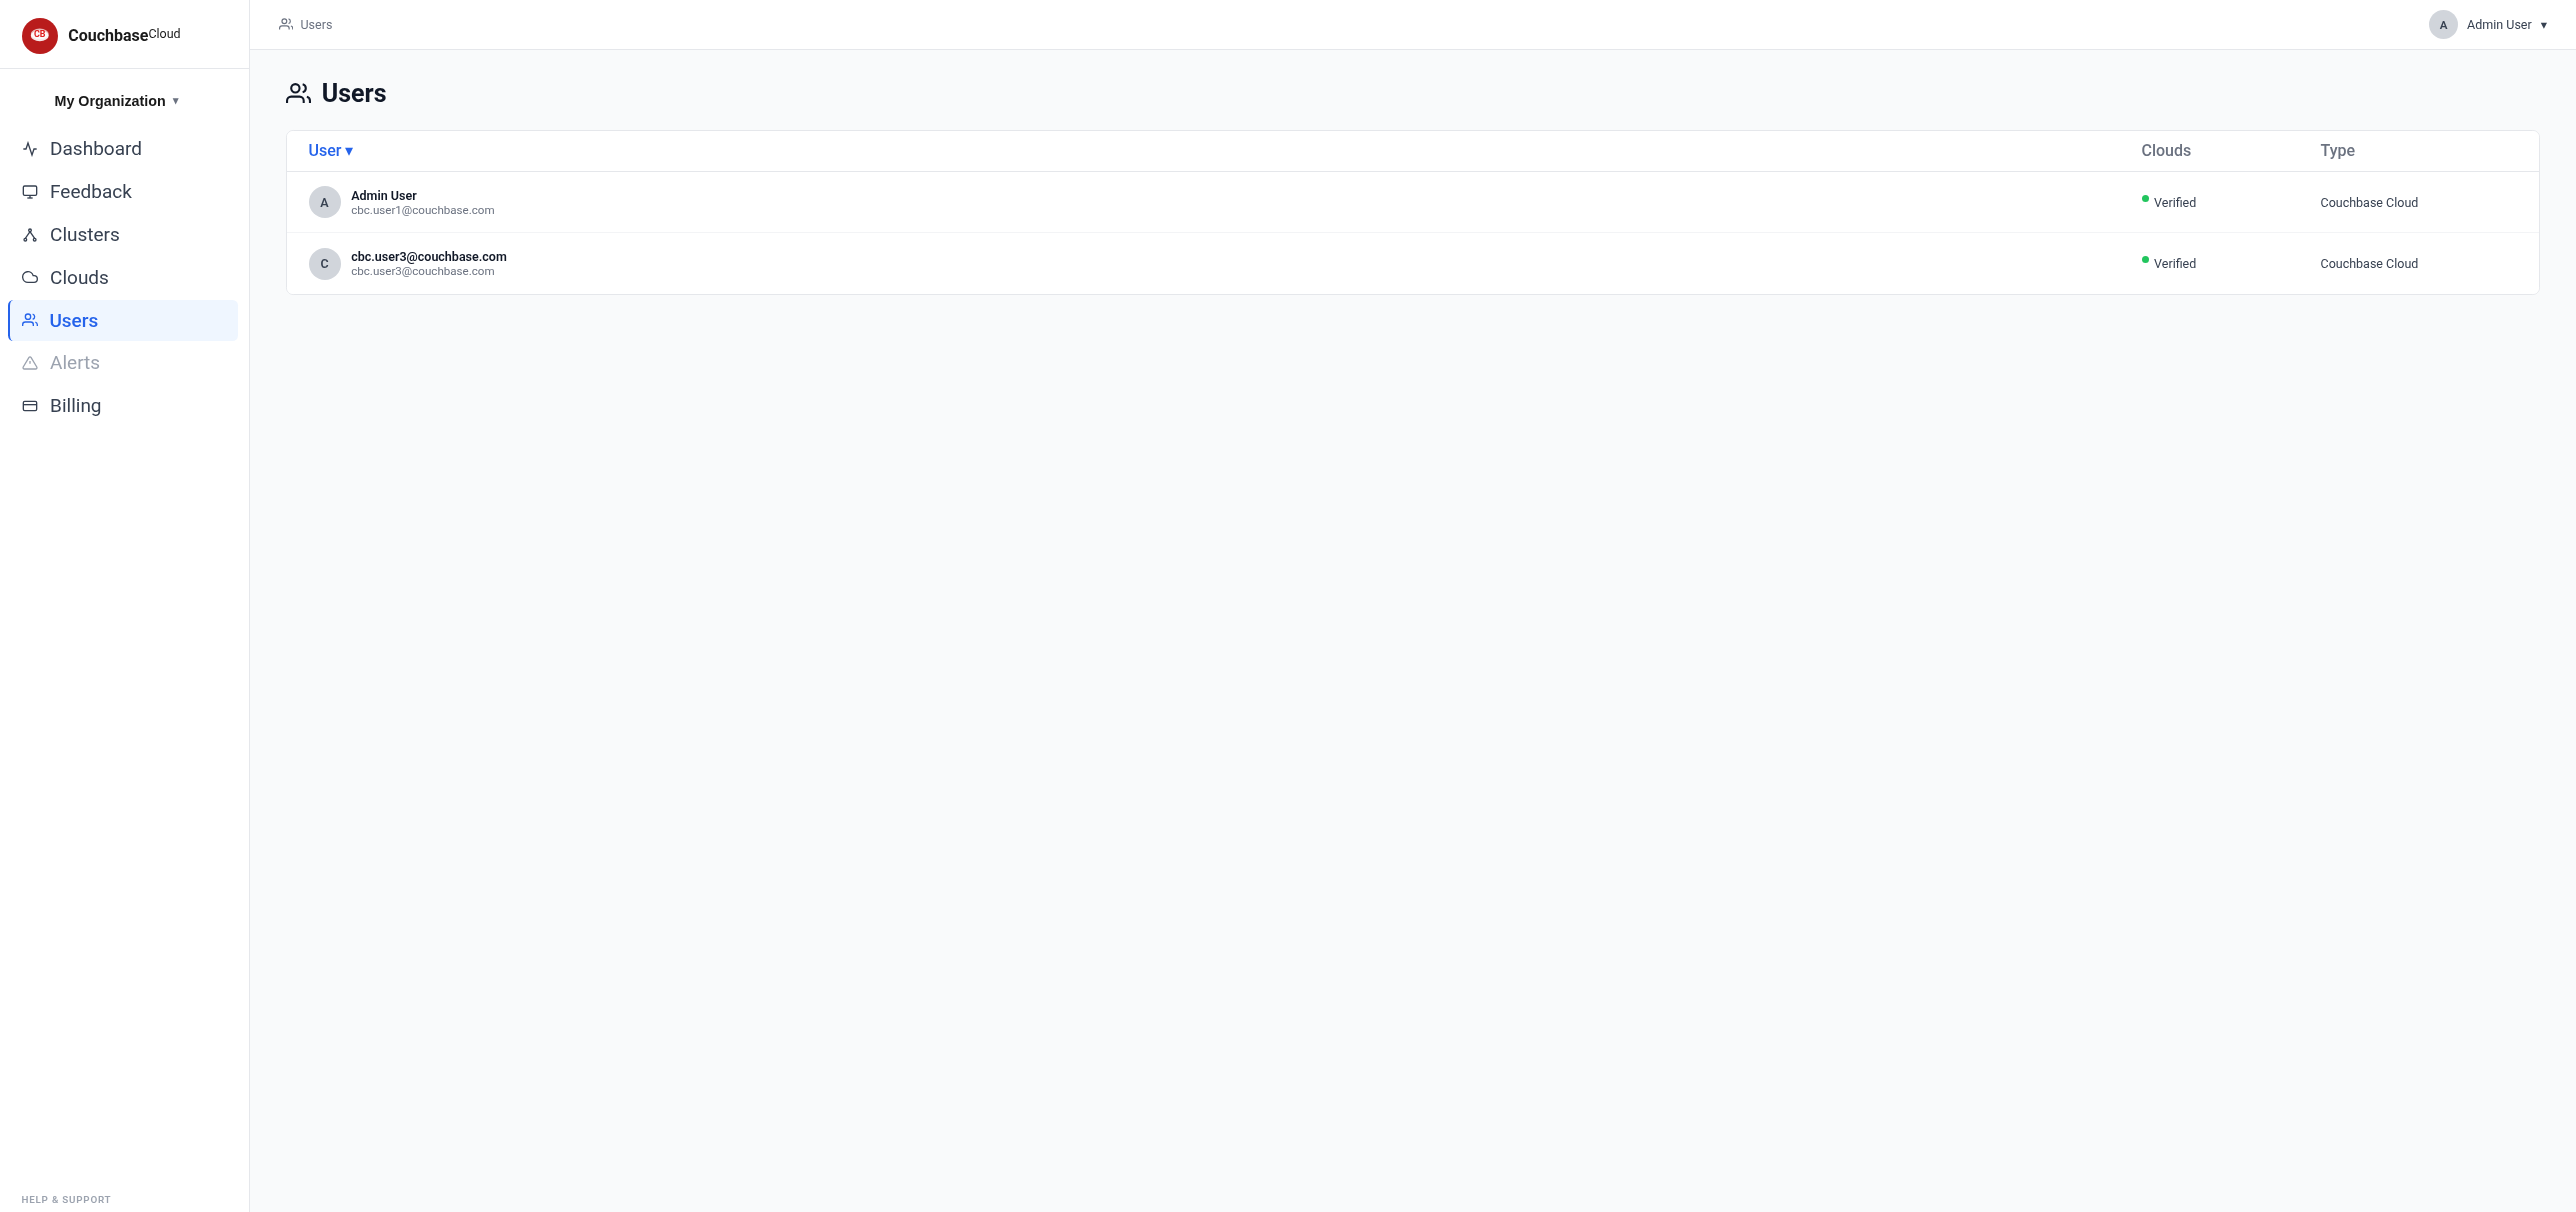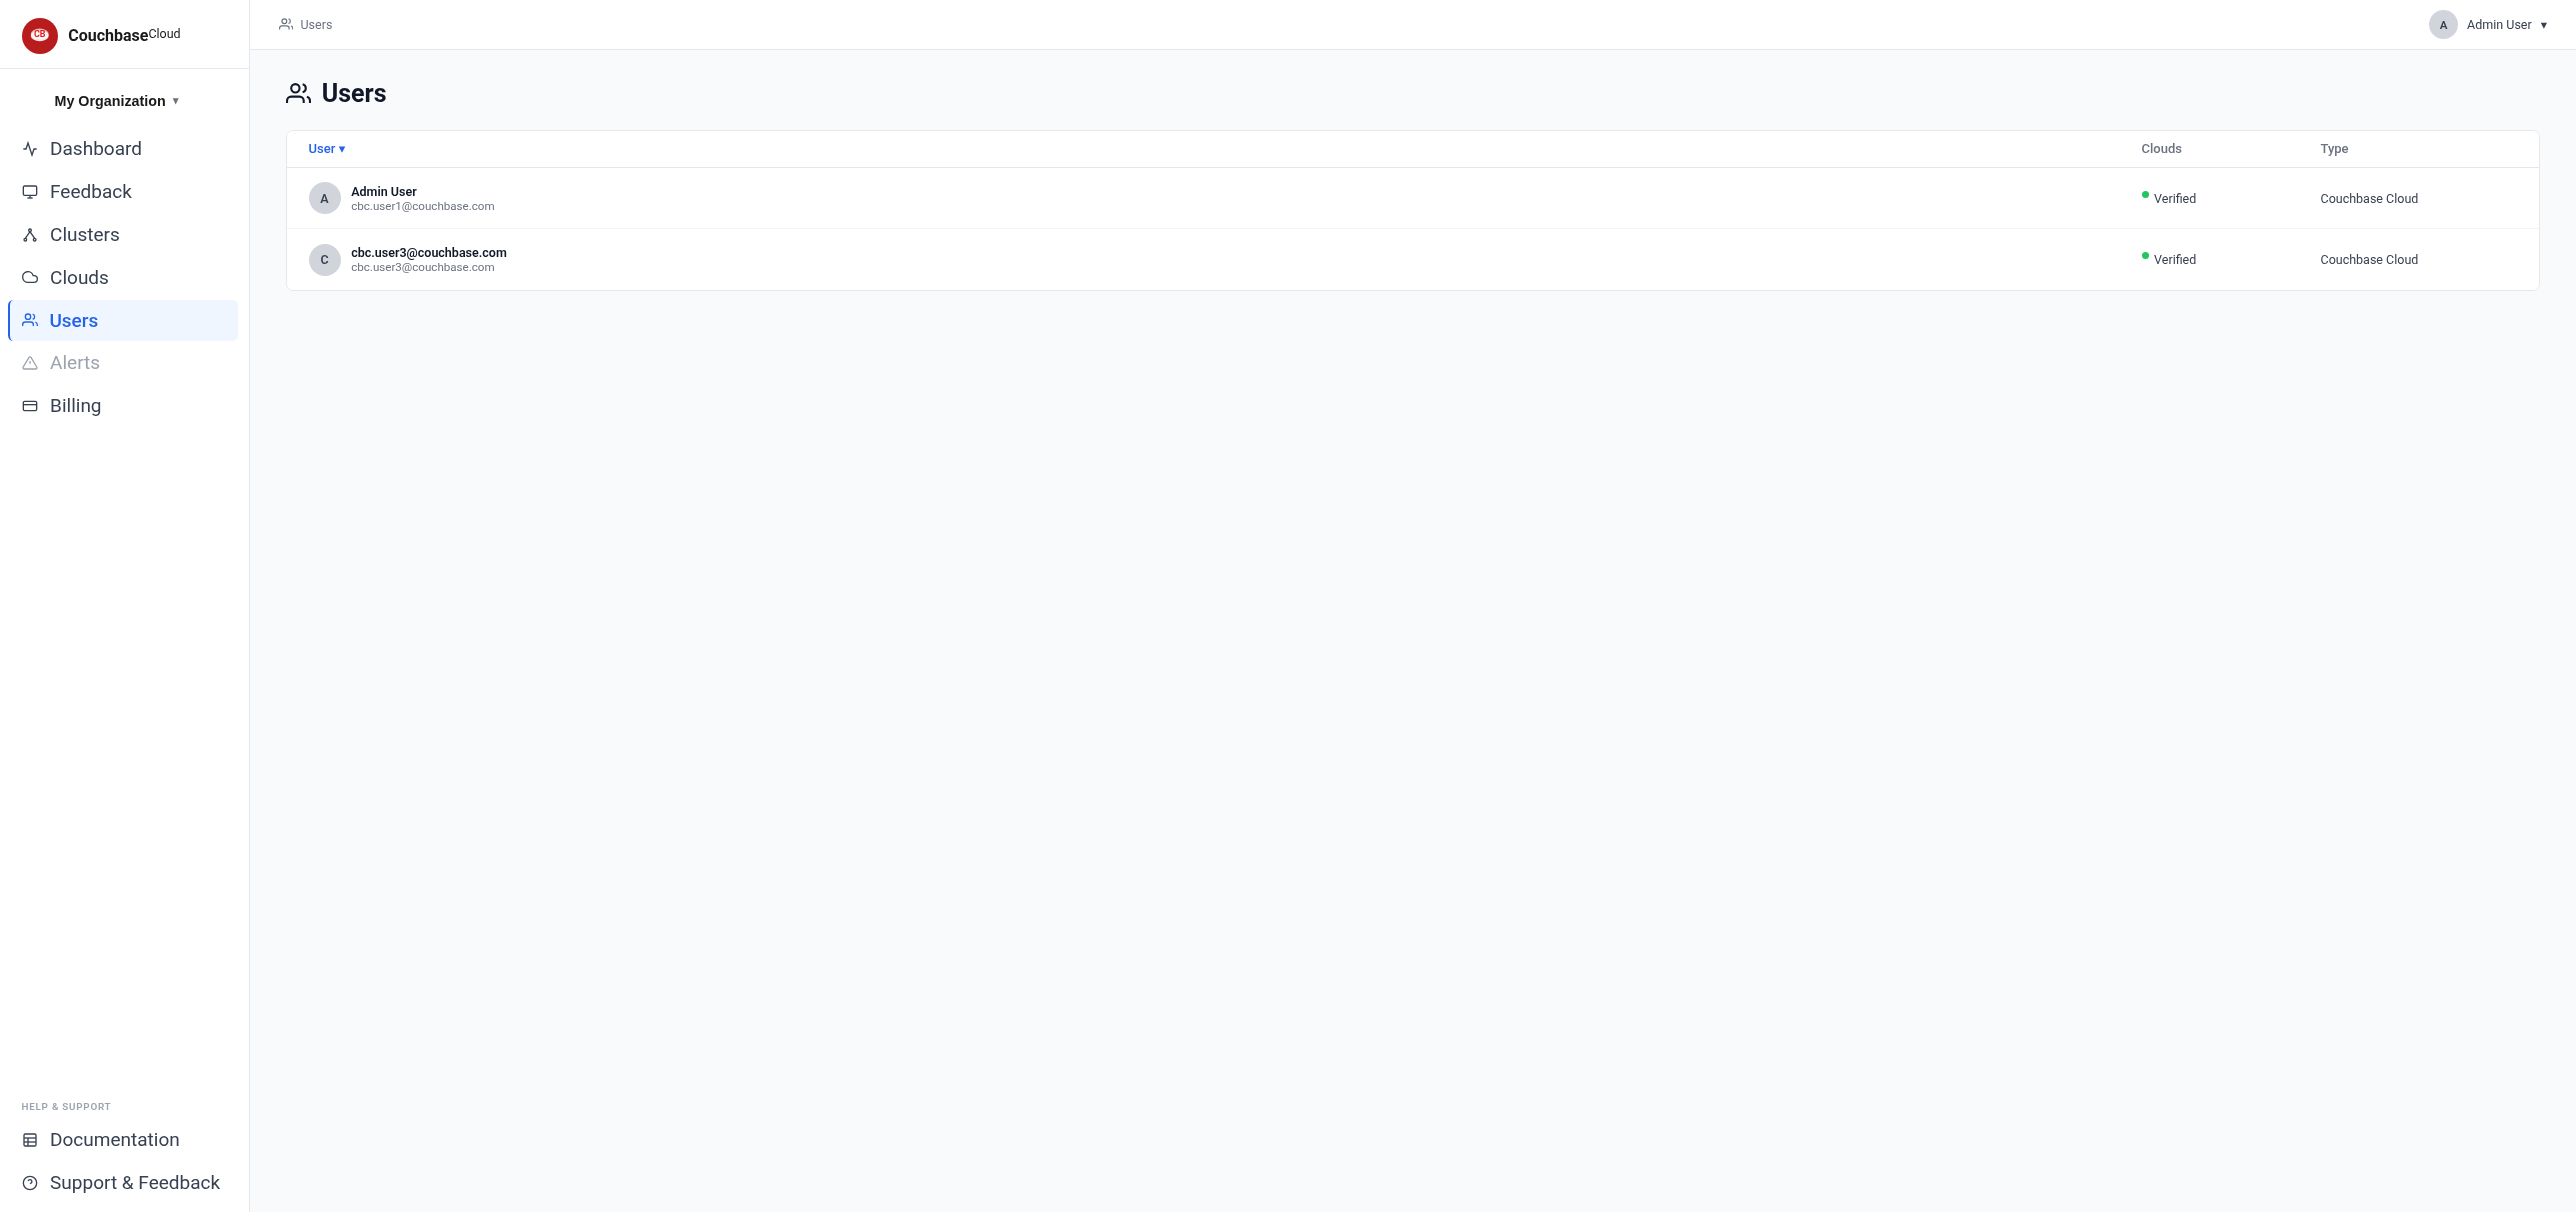--- a/index.html
+++ b/index.html
@@ -245,21 +245,21 @@
 
     .table-header {
       display: grid;
       grid-template-columns: 1fr 179px 197px;
       padding: 10.7px 21.5px;
       border-bottom: 0.9px solid #e5e7eb;
       background: #fff;
     }
 
     .th {
-      font-size: 13px;
+      font-size: 16px;
       color: #6b7280;
       font-weight: 500;
       display: flex;
       align-items: center;
       gap: 3.6px;
     }
 
     .th.sortable {
       color: #2563eb;
       cursor: pointer;
@@ -430,44 +430,20 @@
             <line x1="2" y1="10" x2="22" y2="10"></line>
         </svg>
       </span>
       <span>Billing</span>
     </div>
   </div>
 
   <div>
     <div class="help-label">HELP &amp; SUPPORT</div>
 
-    <div class="nav-section" style="padding-top:0">
-      <div class="nav-item">
-        <span class="nav-icon">
-          <svg width="16" height="16" viewBox="0 0 24 24" fill="none" stroke="#374151" stroke-width="2">
-            <rect x="3" y="3" width="18" height="18" rx="2"></rect>
-              <line x1="3" y1="9" x2="21" y2="9"></line>
-            <line x1="3" y1="15" x2="21" y2="15"></line>
-              <line x1="9" y1="9" x2="9" y2="21"></line>
-          </svg>
-        </span>
-        <span>Documentation</span>
-      </div>
-
-      <div class="nav-item">
-        <span class="nav-icon">
-          <svg width="16" height="16" viewBox="0 0 24 24" fill="none" stroke="#374151" stroke-width="2">
-            <circle cx="12" cy="12" r="10"></circle>
-            <path d="M9.09 9a3 3 0 0 1 5.83 1c0 2-3 3-3 3"></path>
-              <line x1="12" y1="17" x2="12.01" y2="17"></line>
-          </svg>
-        </span>
-        <span>Support &amp; Feedback</span>
-      </div>
-    </div>
   </div>
 </div>
 
 <div id="main">
 
   <div class="topbar">
     <div class="breadcrumb">
       <span class="bc-icon">
         <svg width="14.3" height="14.3" viewBox="0 0 24 24" fill="none" stroke="#6b7280" stroke-width="2">
           <path d="M17 21v-2a4 4 0 0 0-4-4H5a4 4 0 0 0-4 4v2"></path>

